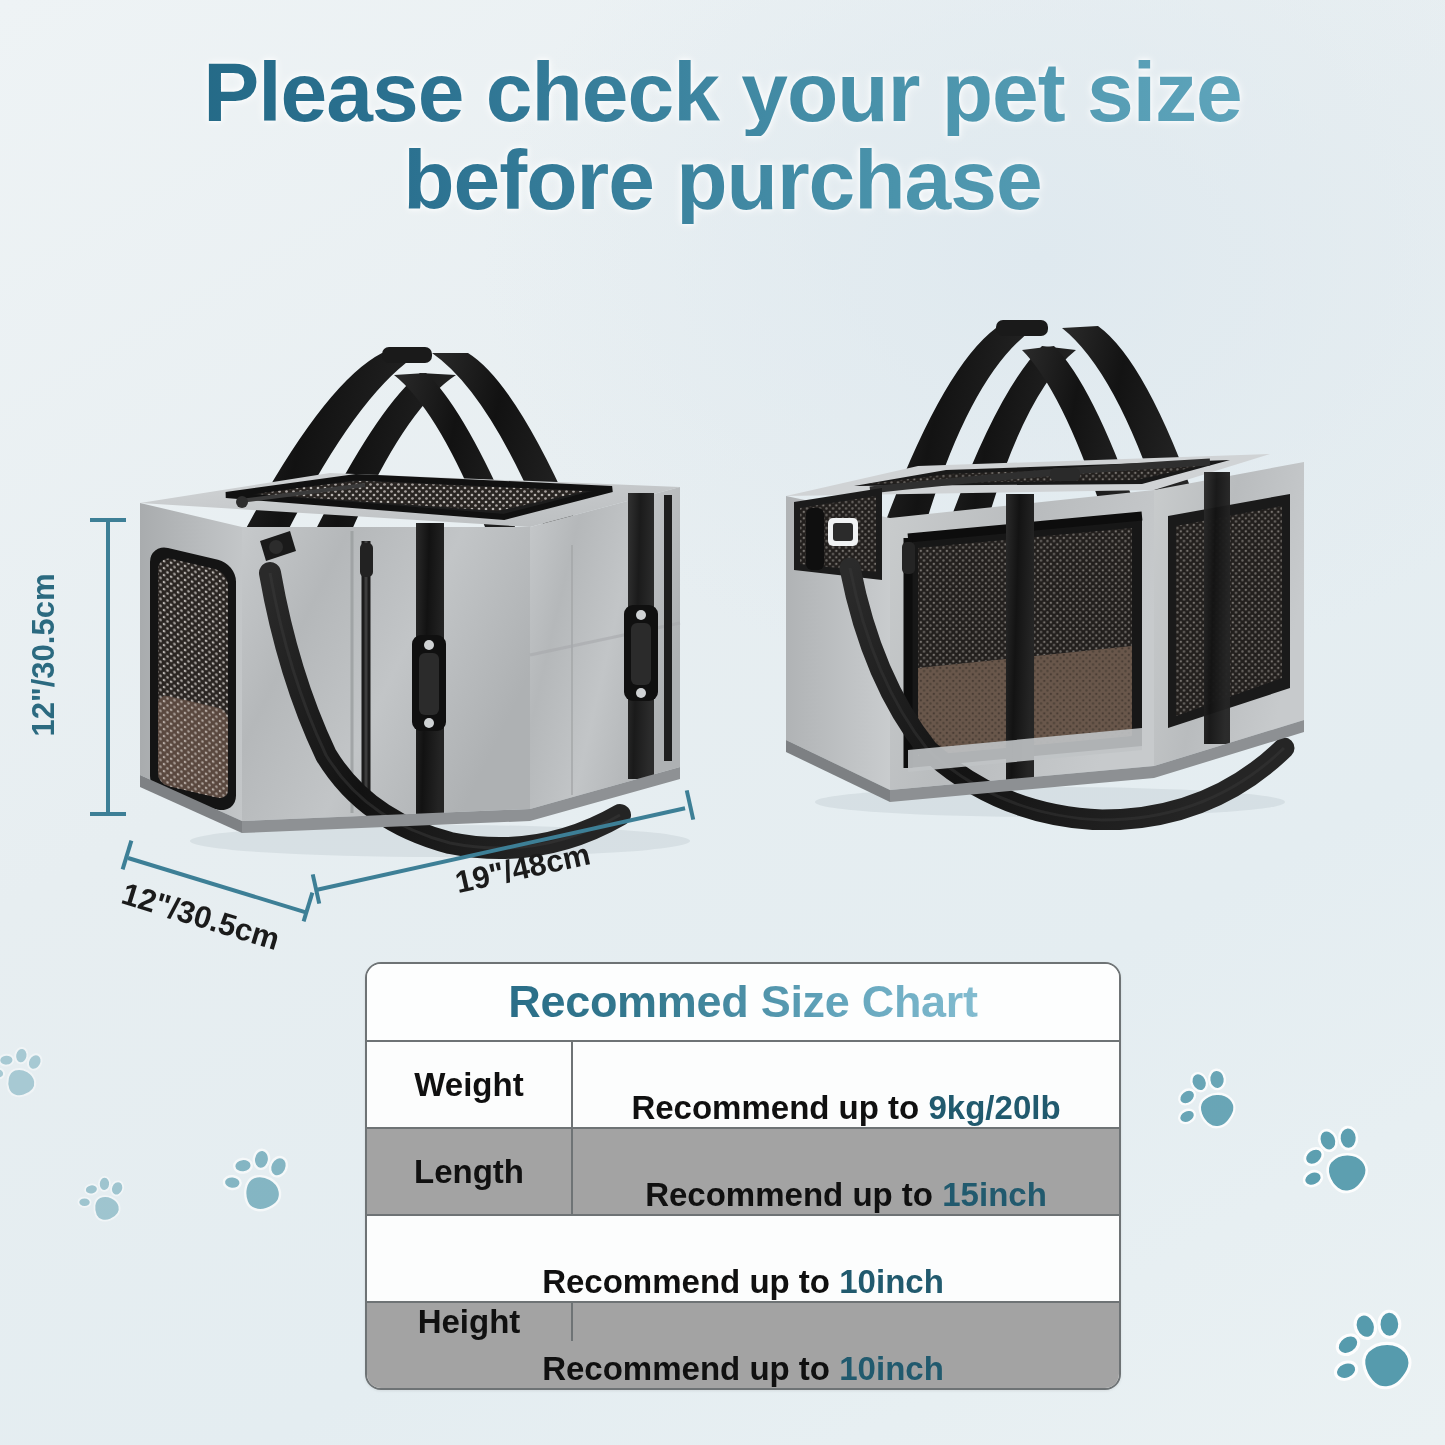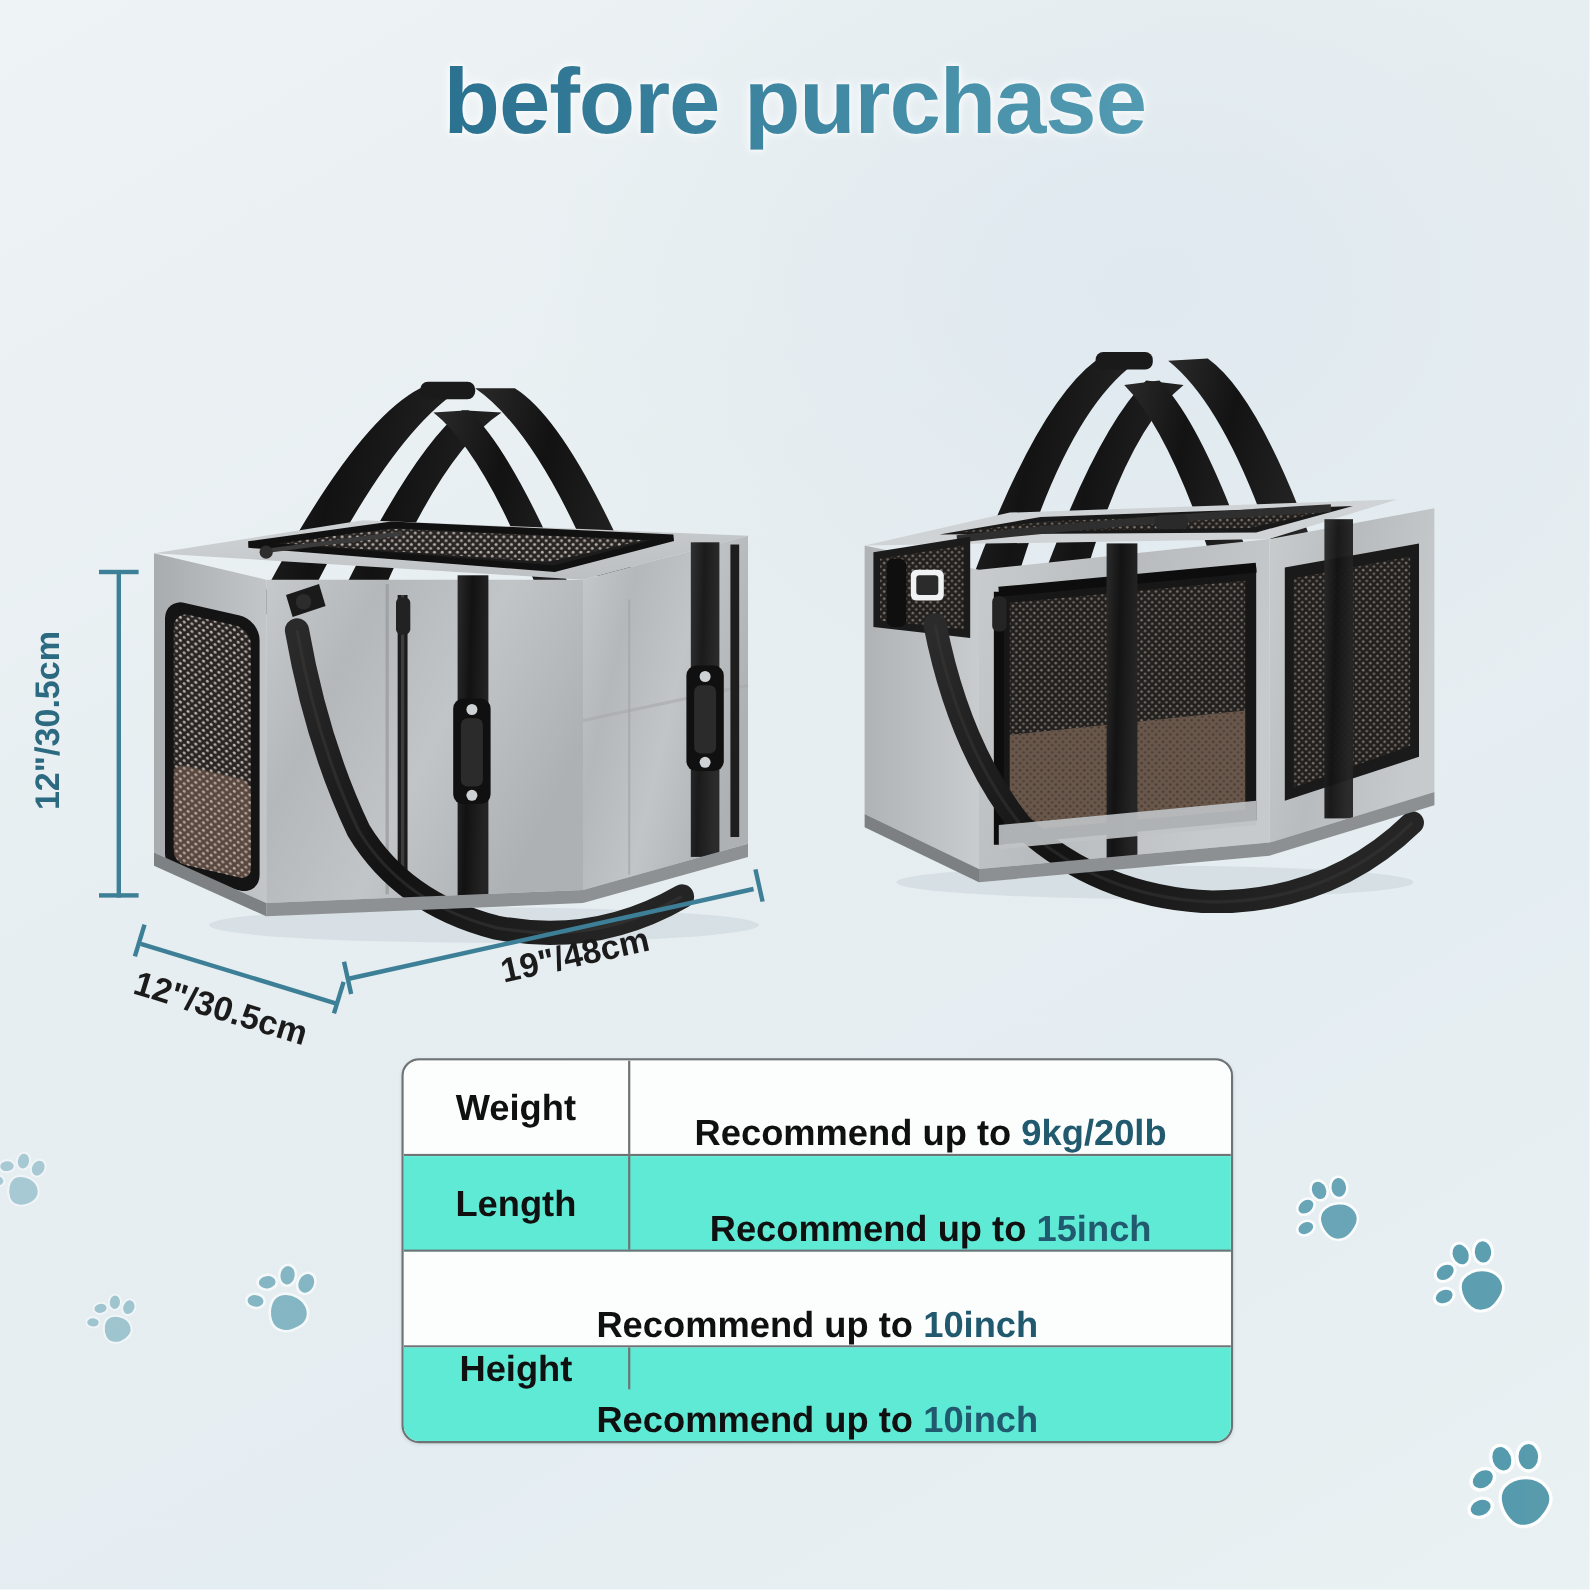--- a/index.html
+++ b/index.html
@@ -46,37 +46,38 @@
     background:#fdfefe;border-bottom:2px solid #6e7375;
   }
   .tbl-head-txt{
     font-size:45px;font-weight:bold;letter-spacing:-.3px;
     background:linear-gradient(90deg,#2a6e88 0%,#34798f 30%,#63a5bc 70%,#83bcd0 100%);
     -webkit-background-clip:text;background-clip:text;color:transparent;
     -webkit-text-fill-color:transparent;
   }
   .tbl-row{display:flex;height:85px;border-bottom:2px solid #6e7375;}
   .tbl-row:last-child{border-bottom:none;flex-direction:column;}
-  .tbl-row.alt{background:#5eead4;}
+  .tbl-row.alt{background:#a3a3a3;}
   .tbl-row.plain{background:#fcfdfd;}
   .cell-label{
     width:204px;display:flex;align-items:center;justify-content:center;
     border-right:2px solid #6e7375;
     font-size:33px;font-weight:bold;color:#101010;text-align:center;
   }
   .cell-value{
     flex:1;display:flex;align-items:flex-end;justify-content:center;
     font-size:33px;font-weight:bold;color:#101010;
   }
   .cell-value .hl{color:#215a6e;margin-left:.28em;}
 </style>
 </head>
 <body>
 
 <div class="title-wrap">
+  <div class="title-line">Please check your pet size</div>
   <div class="title-line">before purchase</div>
 </div>
 
 <div id="paw-layer">
     <div class="paw" style="left: -14px; top: 1040px; width: 64px; height: 64px; opacity: 0.4; transform: rotate(18deg);">
 <svg viewBox="0 0 100 100" width="100%" height="100%">
   <g fill="#4a94a8" stroke="#ffffff" stroke-width="3" stroke-linejoin="round">
     <path d="M44 48 C 56 40 74 44 80 56 C 86 68 78 76 70 82 C 62 88 50 88 44 80 C 38 72 34 56 44 48 Z"></path>
     <ellipse cx="27" cy="38" rx="11" ry="8.5" transform="rotate(-22 27 38)"></ellipse>
     <ellipse cx="47" cy="24" rx="9.5" ry="12" transform="rotate(-8 47 24)"></ellipse>
@@ -342,20 +343,23 @@
 </div>
 
 <div>
   <div class="dim-line" style="left:316px;top:888px;width:378px;height:4px;transform:rotate(-12.5deg);transform-origin:left center;"></div>
   <div class="dim-cap" style="left:314px;top:874px;width:4px;height:30px;transform:rotate(-12.5deg);"></div>
   <div class="dim-cap" style="left:688px;top:790px;width:4px;height:30px;transform:rotate(-12.5deg);"></div>
   <div class="dim-label" style="left:452px;top:866px;transform:rotate(-12.5deg);transform-origin:left top;">19"/48cm</div>
 </div>
 
 <div class="size-table">
+  <div class="tbl-head">
+    <span class="tbl-head-txt">Recommed Size Chart</span>
+  </div>
   <div id="tbl-body">
       <div class="tbl-row plain">
         <div class="cell-label">Weight</div>
         <div class="cell-value">
           <span>Recommend up to</span>
           <span class="hl">9kg/20lb</span>
         </div>
       </div>
       <div class="tbl-row alt">
         <div class="cell-label">Length</div>

